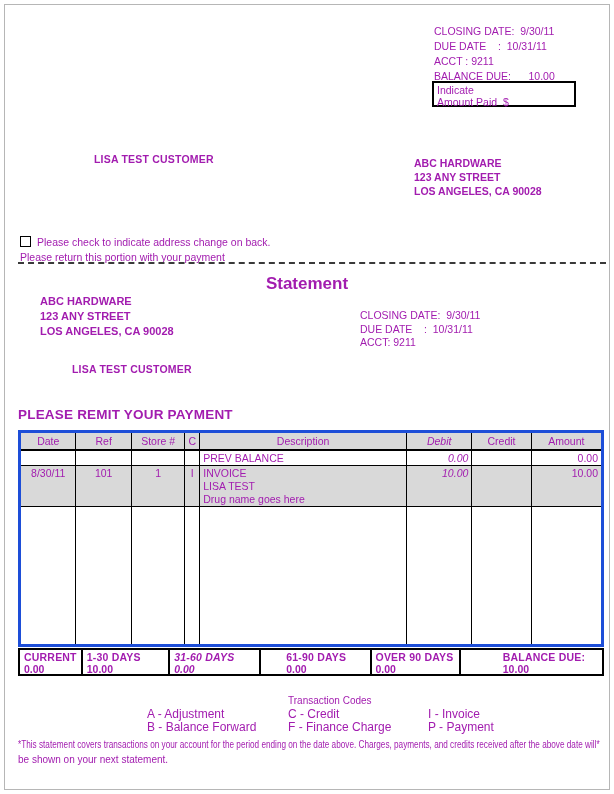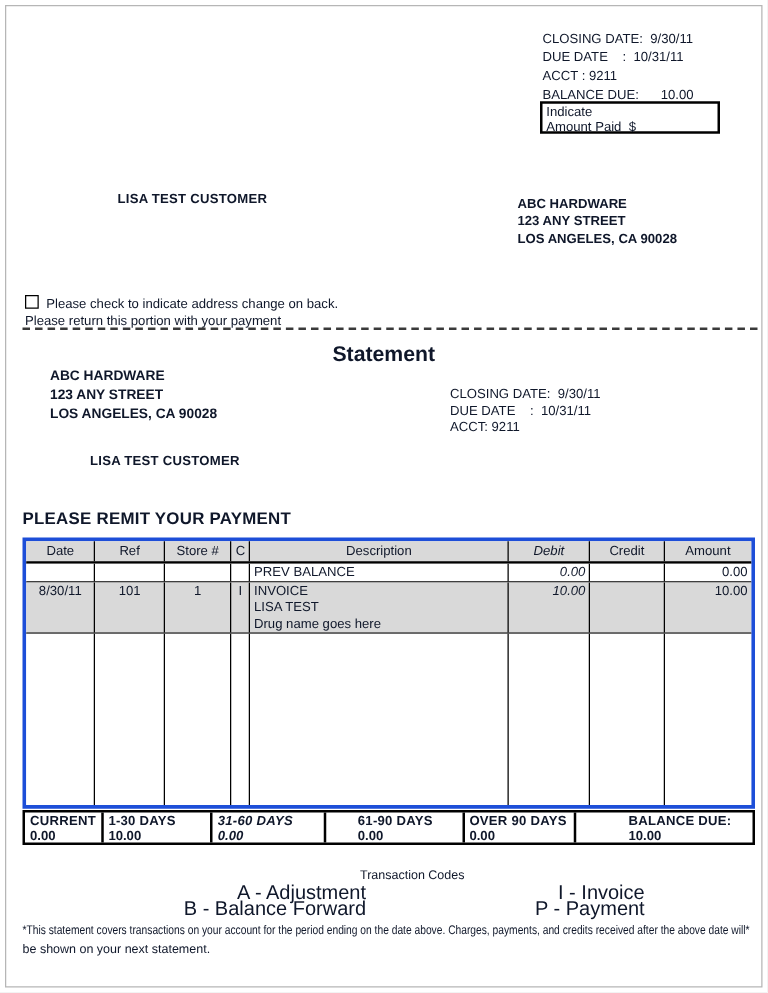--- a/index.html
+++ b/index.html
@@ -1,18 +1,18 @@
 <!DOCTYPE html>
 <html><head>
 <meta charset="utf-8">
 <style>
   html,body{margin:0;padding:0;background:#e9e9e9;}
   .page{
     position:relative;width:614px;height:794px;background:#ffffff;
-    font-family:"Liberation Sans",sans-serif;color:#0f172a;overflow:hidden;
+    font-family:"Liberation Sans",sans-serif;color:#a21caf;overflow:hidden;
   }
   .page-border{position:absolute;left:4px;top:4px;right:4px;bottom:4px;border:1px solid #b6b6b6;pointer-events:none;}
   .abs{position:absolute;}
   .pre{white-space:pre;}
 
   
   .top-info{left:434px;top:24px;font-size:10.5px;line-height:15px;}
   .amount-box{left:432px;top:81px;width:144px;height:26px;border:2px solid #000;box-sizing:border-box;
               font-size:10.5px;line-height:12px;padding:1px 0 0 3px;}
   .cust-top{left:94px;top:153px;font-size:10.5px;font-weight:bold;letter-spacing:.2px;}
@@ -48,21 +48,21 @@
   
   .aging{left:18px;top:648px;width:586px;height:28px;border:2px solid #000;box-sizing:border-box;display:flex;}
   .acell{box-sizing:border-box;border-right:2px solid #000;padding:1px 0 0 4px;font-size:10.5px;font-weight:bold;}
   .acell:last-child{border-right:none;margin-left:38px;}
   .acell .aval{margin-top:0px;line-height:12px;}
   .acell .albl{line-height:12px;letter-spacing:.2px;}
   .a0{width:70px;} .a1{width:98px;} .a2{width:102px;font-style:italic;} .a3{width:100px;margin-left:21px;} .a4{width:100px;} .a5{width:116px;}
 
   
   .codes-title{left:288px;top:695px;font-size:10px;}
-  .codes-col{font-size:16px;line-height:13px;text-align:right;}
+  .codes-col{font-size:12px;line-height:13px;}
   .cc1{left:147px;top:708px;} .cc2{left:288px;top:708px;} .cc3{left:428px;top:708px;}
 
   
   .footer1{left:18px;top:739px;font-size:10px;white-space:nowrap;transform:scaleX(.82);transform-origin:0 0;}
   .footer2{left:18px;top:754px;font-size:10px;}
 </style>
 </head>
 <body>
 
 <div class="page">
@@ -187,20 +187,24 @@
       <div class="albl">BALANCE DUE:</div>
       <div class="aval">10.00</div>
     </div>
   </div>
 
   <div class="abs codes-title">Transaction Codes</div>
   <div class="abs codes-col cc1">
     <div>A - Adjustment</div>
     <div>B - Balance Forward</div>
   </div>
+  <div class="abs codes-col cc2">
+    <div>C - Credit</div>
+    <div>F - Finance Charge</div>
+  </div>
   <div class="abs codes-col cc3">
     <div>I - Invoice</div>
     <div>P - Payment</div>
   </div>
 
   <div class="abs footer1">*This statement covers transactions on your account for the period ending on the date above. Charges, payments, and credits received after the above date will*</div>
   <div class="abs footer2">be shown on your next statement.</div>
 </div>
 
 </body></html>

